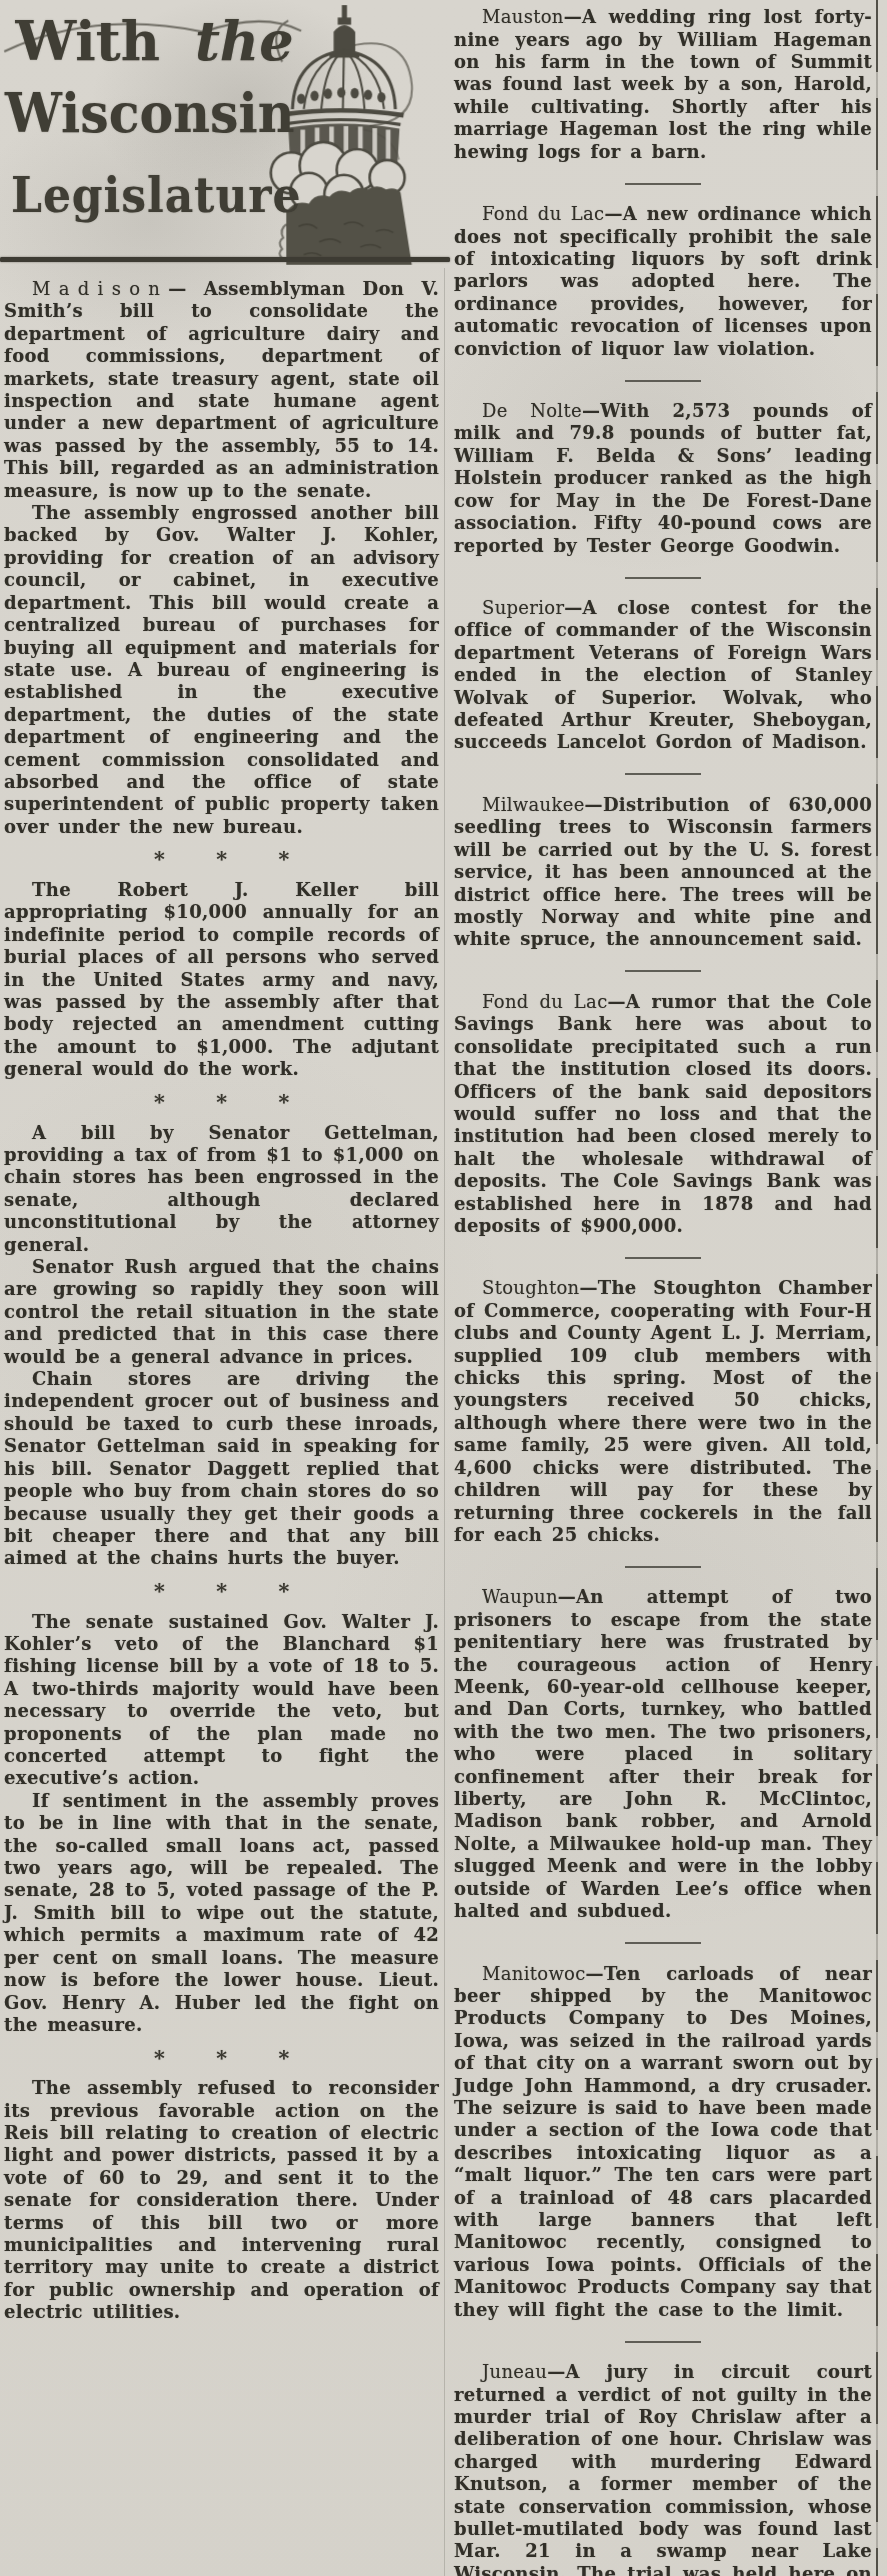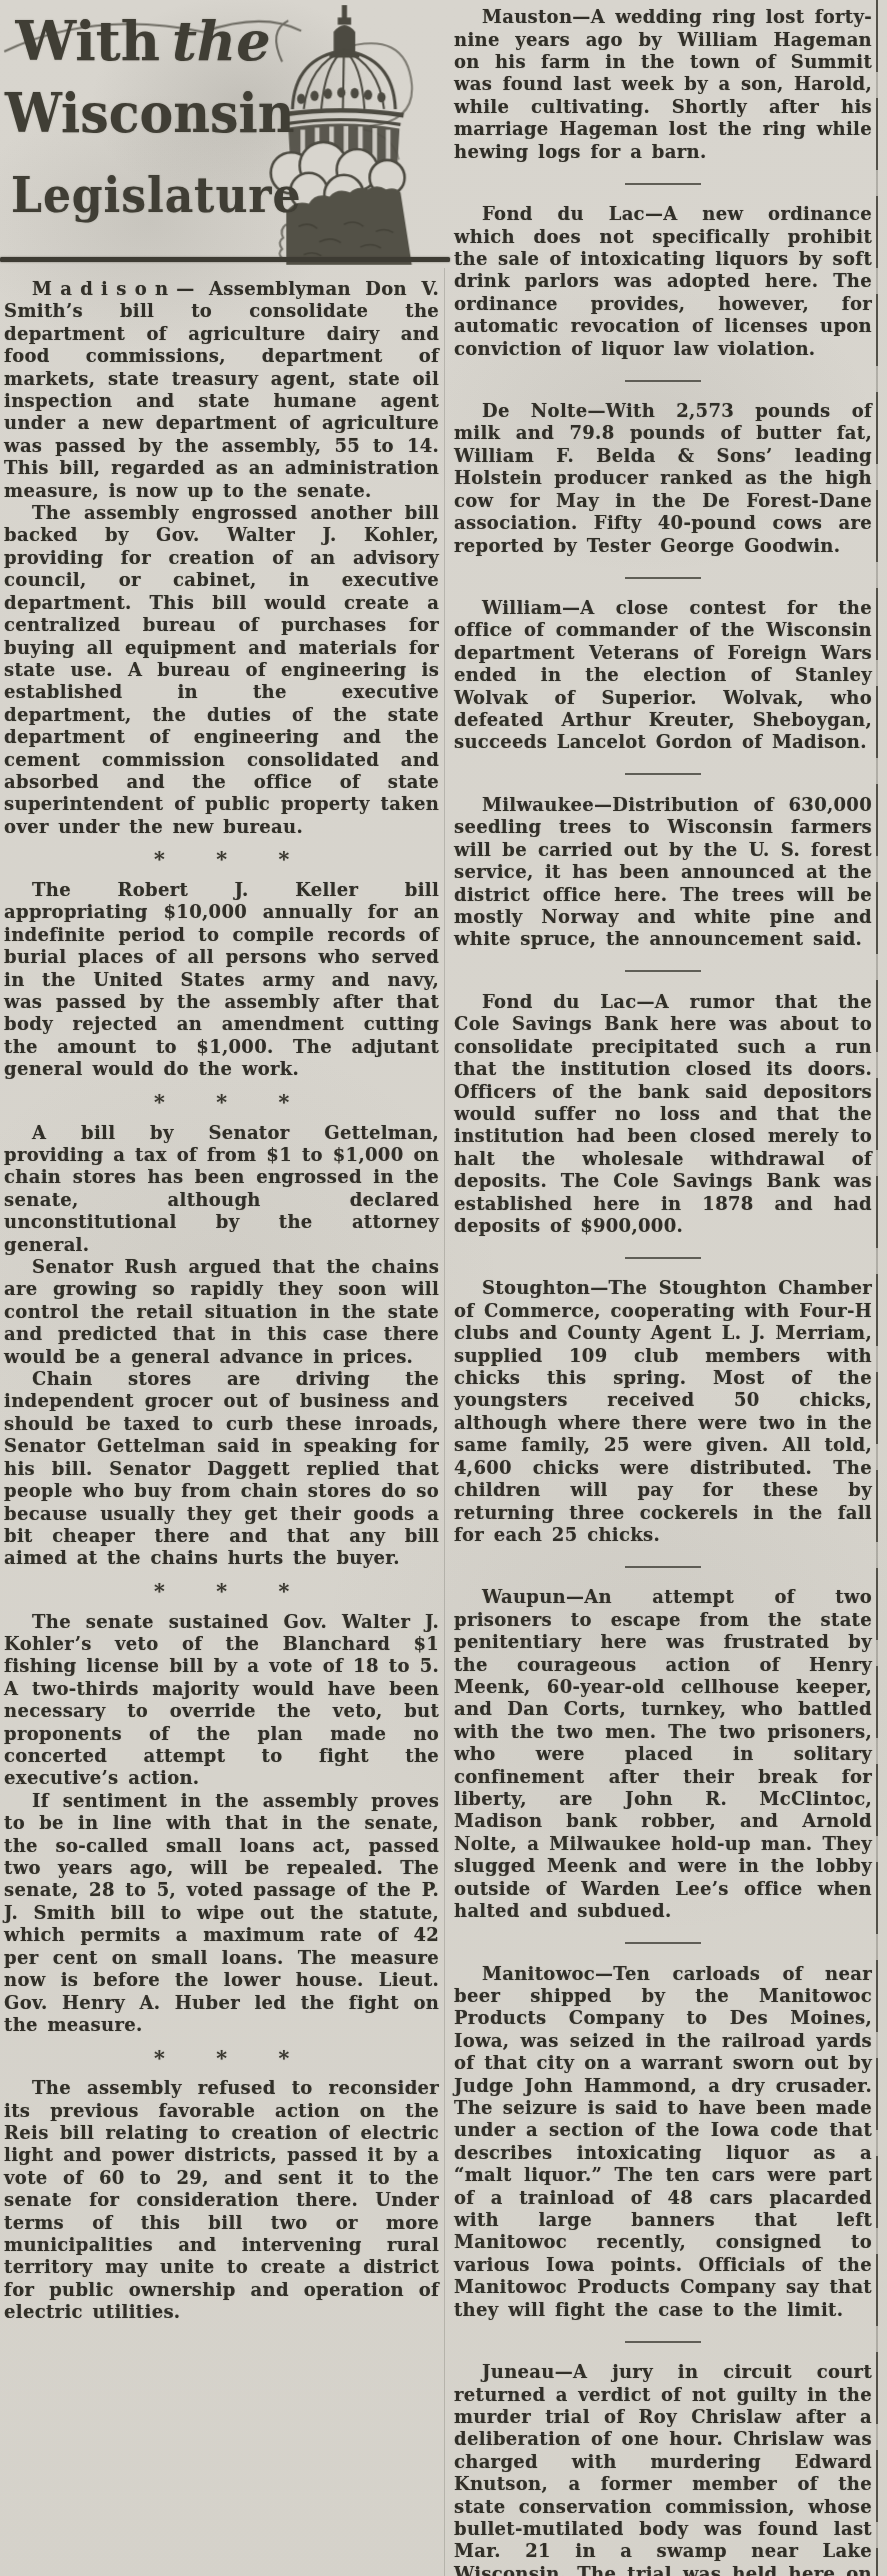--- a/index.html
+++ b/index.html
@@ -22,40 +22,40 @@
     color:#34322b;
   }
   
   #masthead{position:absolute;left:0;top:0;width:449px;height:265px;}
   #masthead svg{position:absolute;left:0;top:0;}
   .mast-line{
     position:absolute;font-weight:700;color:#403e35;white-space:nowrap;
     text-shadow:0 0 1.5px rgba(64,62,53,.45);z-index:2;
   }
   #mast1{left:15.5px;top:9.3px;font-size:54px;}
-  #mast1 .mast-the{font-style:italic;margin-left:12px;}
+  #mast1 .mast-the{font-style:italic;margin-left:35px;}
   #mast2{left:5.2px;top:80px;font-size:55px;transform:scaleX(.92);transform-origin:left top;}
   #mast3{left:11.3px;top:166px;font-size:49px;letter-spacing:1px;transform:scaleX(.90);transform-origin:left top;}
   #mast-rule{position:absolute;left:0;top:257px;width:450px;height:5.2px;background:#3d3b33;border-radius:1.5px;box-shadow:0 0 2.1px rgba(61,59,51,.6);}
   
   #right-rule{
     position:absolute;left:876px;top:0;width:2.1px;height:3553px;
     background:repeating-linear-gradient(180deg, rgba(58,56,48,.85) 0 72px, rgba(58,56,48,.25) 72px 98px);
   }
   #gutter-rule{position:absolute;left:444px;top:268px;width:1px;height:3285px;background:rgba(70,68,60,.22);}
   
   .col{
     position:absolute;text-align:justify;font-weight:700;
     font-size:18px;line-height:22.4px;letter-spacing:0.3px;word-spacing:3.1px;
     color:#312f28;text-shadow:0 0 1px rgba(49,47,40,.38);z-index:2;
   }
   .col p{margin:0;text-indent:28px;}
   #left-col{left:4.1px;top:278px;width:435px;}
   #right-col{left:454px;top:6.2px;width:418px;}
-  .dateline{font-weight:700;}
+  .dateline{font-weight:400;}
   .dateline.spaced{letter-spacing:.46em;margin-top:33px;}
   .stars{
     text-align:center;text-indent:0;font-size:20.6px;letter-spacing:20.6px;padding-left:20.6px;
     margin:10.3px 0 8.2px;color:#3a3830;text-shadow:0 0 1px rgba(58,56,48,.5);
   }
   .dash-sep{width:76px;margin:19.6px auto 18.5px;border-top:2.1px solid rgba(62,60,52,.78);}
 </style>
 </head>
 <body>
 
@@ -161,21 +161,21 @@
 
   </div>
 
   <div id="right-col" class="col">
     <p><span class="dateline">Mauston</span><span>—A wedding ring lost forty-nine years ago by William Hageman on his farm in the town of Summit was found last week by a son, Harold, while cultivating. Shortly after his marriage Hageman lost the ring while hewing logs for a barn.</span></p>
     <div class="dash-sep"></div>
     <p><span class="dateline">Fond du Lac</span><span>—A new ordinance which does not specifically prohibit the sale of intoxicating liquors by soft drink parlors was adopted here. The ordinance provides, however, for automatic revocation of licenses upon conviction of liquor law violation.</span></p>
     <div class="dash-sep"></div>
     <p><span class="dateline">De Nolte</span><span>—With 2,573 pounds of milk and 79.8 pounds of butter fat, William F. Belda &amp; Sons’ leading Holstein producer ranked as the high cow for May in the De Forest-Dane association. Fifty 40-pound cows are reported by Tester George Goodwin.</span></p>
     <div class="dash-sep"></div>
-    <p><span class="dateline">William</span><span>—A close contest for the office of commander of the Wisconsin department Veterans of Foreign Wars ended in the election of Stanley Wolvak of Superior. Wolvak, who defeated Arthur Kreuter, Sheboygan, succeeds Lancelot Gordon of Madison.</span></p>
+    <p><span class="dateline">Superior</span><span>—A close contest for the office of commander of the Wisconsin department Veterans of Foreign Wars ended in the election of Stanley Wolvak of Superior. Wolvak, who defeated Arthur Kreuter, Sheboygan, succeeds Lancelot Gordon of Madison.</span></p>
     <div class="dash-sep"></div>
     <p><span class="dateline">Milwaukee</span><span>—Distribution of 630,000 seedling trees to Wisconsin farmers will be carried out by the U. S. forest service, it has been announced at the district office here. The trees will be mostly Norway and white pine and white spruce, the announcement said.</span></p>
     <div class="dash-sep"></div>
     <p><span class="dateline">Fond du Lac</span><span>—A rumor that the Cole Savings Bank here was about to consolidate precipitated such a run that the institution closed its doors. Officers of the bank said depositors would suffer no loss and that the institution had been closed merely to halt the wholesale withdrawal of deposits. The Cole Savings Bank was established here in 1878 and had deposits of $900,000.</span></p>
     <div class="dash-sep"></div>
     <p><span class="dateline">Stoughton</span><span>—The Stoughton Chamber of Commerce, cooperating with Four-H clubs and County Agent L. J. Merriam, supplied 109 club members with chicks this spring. Most of the youngsters received 50 chicks, although where there were two in the same family, 25 were given. All told, 4,600 chicks were distributed. The children will pay for these by returning three cockerels in the fall for each 25 chicks.</span></p>
     <div class="dash-sep"></div>
     <p><span class="dateline">Waupun</span><span>—An attempt of two prisoners to escape from the state penitentiary here was frustrated by the courageous action of Henry Meenk, 60-year-old cellhouse keeper, and Dan Corts, turnkey, who battled with the two men. The two prisoners, who were placed in solitary confinement after their break for liberty, are John R. McClintoc, Madison bank robber, and Arnold Nolte, a Milwaukee hold-up man. They slugged Meenk and were in the lobby outside of Warden Lee’s office when halted and subdued.</span></p>
     <div class="dash-sep"></div>
     <p><span class="dateline">Manitowoc</span><span>—Ten carloads of near beer shipped by the Manitowoc Products Company to Des Moines, Iowa, was seized in the railroad yards of that city on a warrant sworn out by Judge John Hammond, a dry crusader. The seizure is said to have been made under a section of the Iowa code that describes intoxicating liquor as a “malt liquor.” The ten cars were part of a trainload of 48 cars placarded with large banners that left Manitowoc recently, consigned to various Iowa points. Officials of the Manitowoc Products Company say that they will fight the case to the limit.</span></p>

